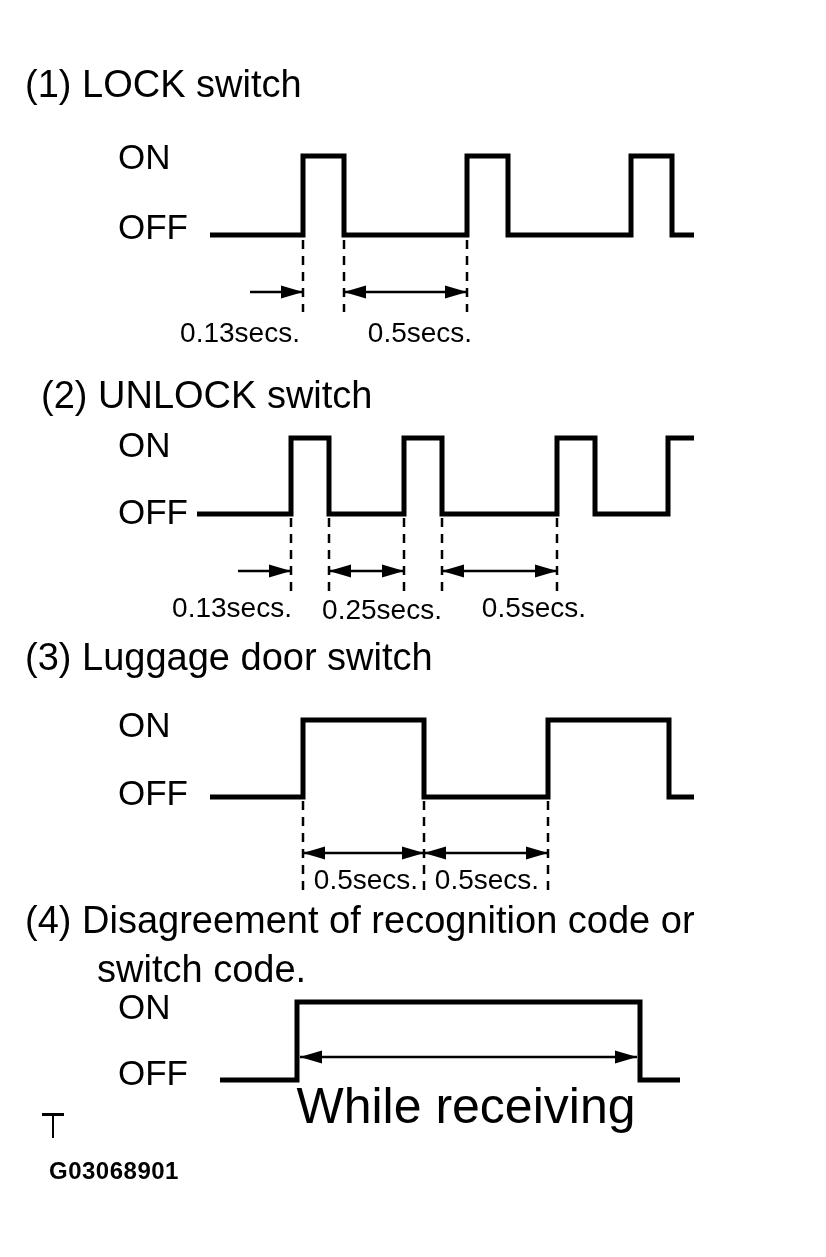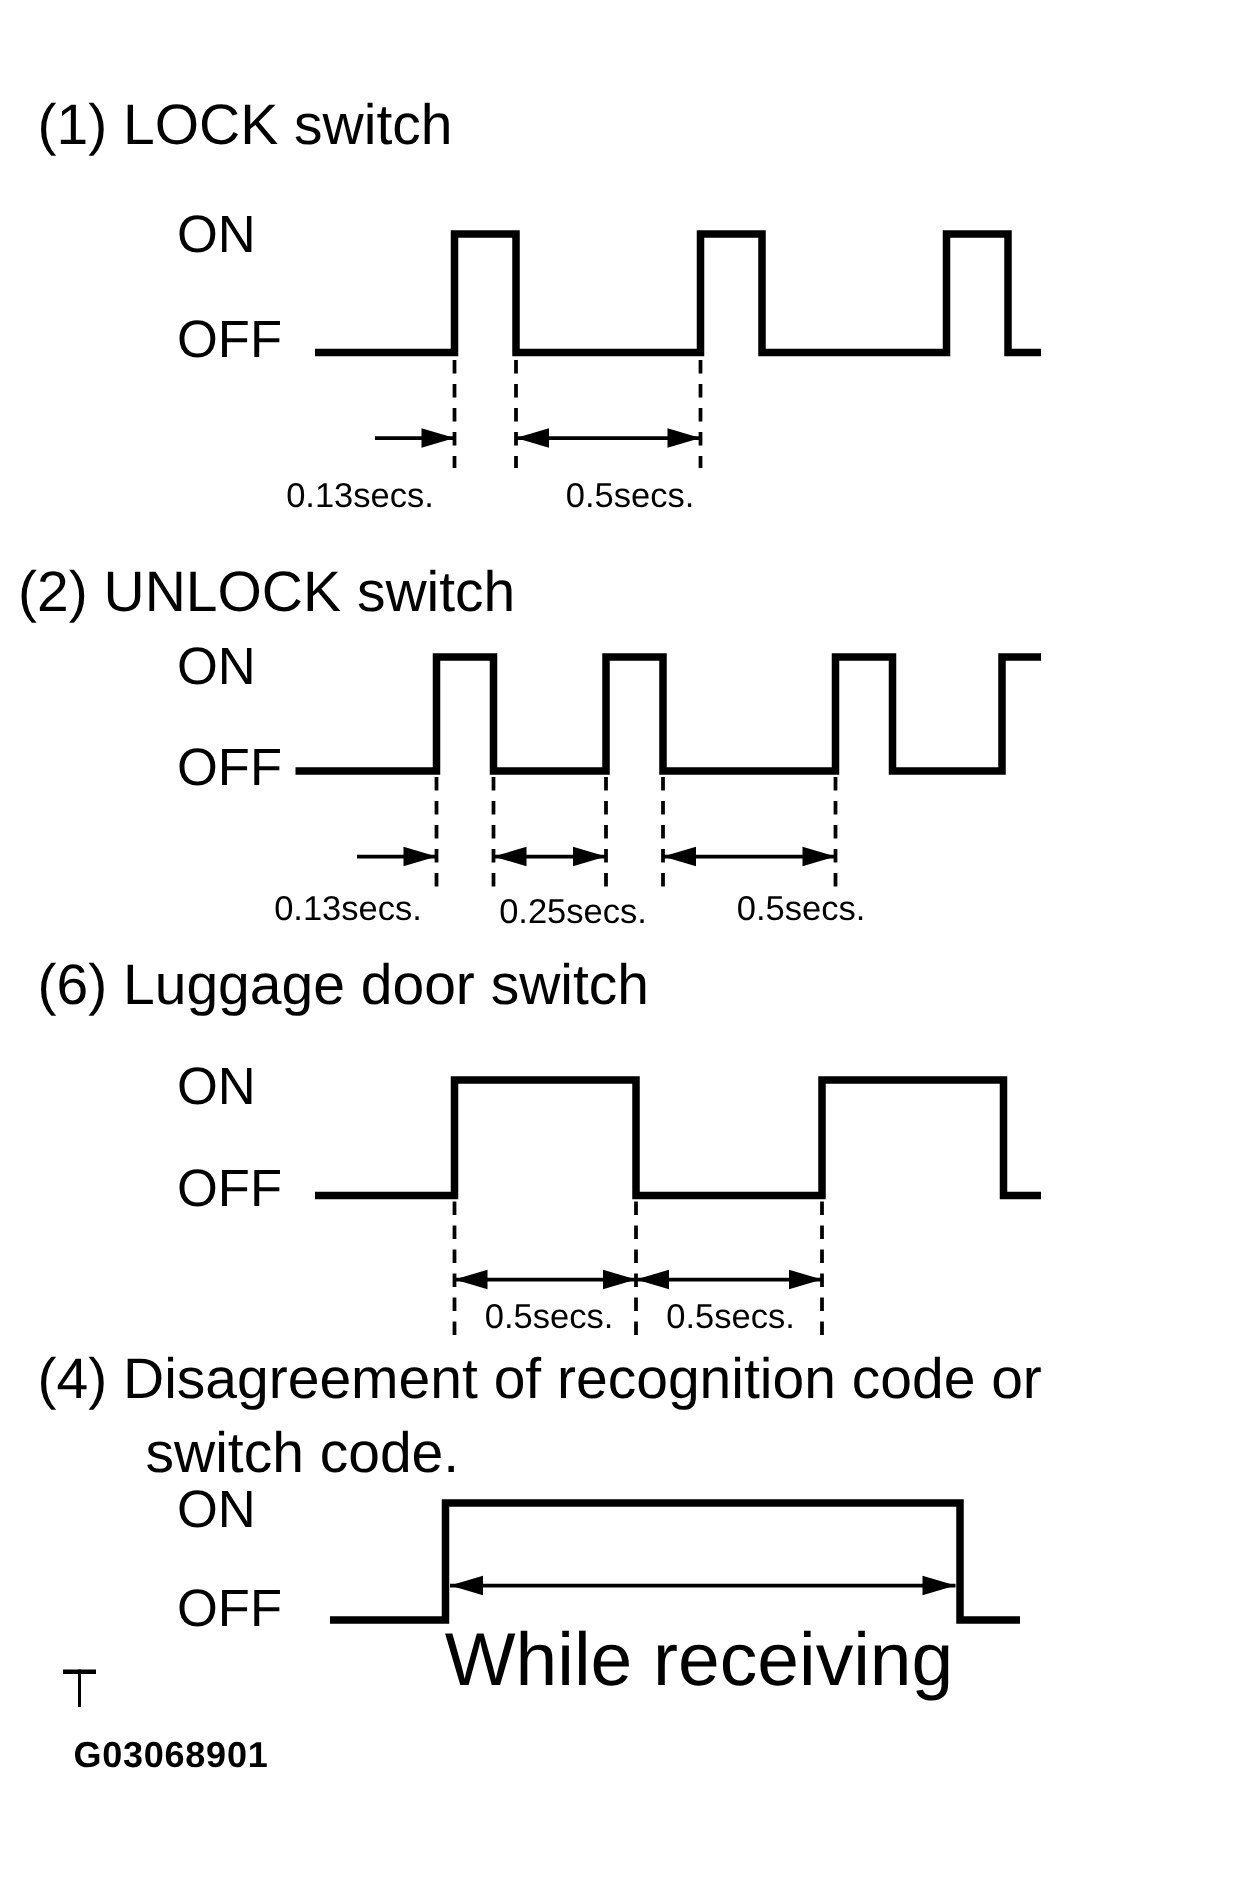--- a/index.html
+++ b/index.html
@@ -2,21 +2,21 @@
 <html><head>
 <meta charset="utf-8">
 <style>
   html,body{margin:0;padding:0;background:#ffffff;}
   body{width:826px;height:1257px;font-family:"Liberation Sans",sans-serif;color:#000;}
   #canvas{position:relative;width:694px;height:1257px;background:#fff;overflow:hidden;}
   #geometry{position:absolute;left:0;top:0;}
   .abs{position:absolute;line-height:1;white-space:nowrap;}
   .title{font-size:38px;}
   .onoff{font-size:35px;}
-  .dim{font-size:23px;transform:translateX(-50%);}
+  .dim{font-size:28px;transform:translateX(-50%);}
   .dim.large{font-size:50px;}
   #figure-id{position:absolute;left:49px;top:1157px;font-size:24px;font-weight:bold;letter-spacing:0.5px;}
   #t-mark{position:absolute;left:42px;top:1113px;width:22px;height:25px;}
   .t-h{position:absolute;top:0;left:0;width:22px;height:2.5px;background:#000;}
   .t-v{position:absolute;top:0;left:9.75px;width:2.5px;height:25px;background:#000;}
 </style>
 </head>
 <body>
 
 <div id="canvas">
@@ -58,27 +58,27 @@
       <line x1="300" y1="1057" x2="637" y2="1057" stroke="#000000" stroke-width="2.5"></line>
       <polygon points="637,1057 615,1050.5 615,1063.5" fill="#000000"></polygon>
       <polygon points="300,1057 322,1050.5 322,1063.5" fill="#000000"></polygon>
     </svg>
   <div id="text-layer">
       <div class="abs title" style="left: 25px; top: 65px;">(1) LOCK switch</div>
       <div class="abs onoff" style="left: 118px; top: 139px;">ON</div>
       <div class="abs onoff" style="left: 118px; top: 209px;">OFF</div>
       <div class="abs dim" style="left: 240px; top: 319px;">0.13secs.</div>
       <div class="abs dim" style="left: 420px; top: 319px;">0.5secs.</div>
-      <div class="abs title" style="left: 12px; top: 376px;">(2) UNLOCK switch</div>
+      <div class="abs title" style="left: 41px; top: 376px;">(2) UNLOCK switch</div>
       <div class="abs onoff" style="left: 118px; top: 427px;">ON</div>
       <div class="abs onoff" style="left: 118px; top: 494px;">OFF</div>
       <div class="abs dim" style="left: 232px; top: 594px;">0.13secs.</div>
       <div class="abs dim" style="left: 382px; top: 596px;">0.25secs.</div>
       <div class="abs dim" style="left: 534px; top: 594px;">0.5secs.</div>
-      <div class="abs title" style="left: 25px; top: 638px;">(6) Luggage door switch</div>
+      <div class="abs title" style="left: 25px; top: 638px;">(3) Luggage door switch</div>
       <div class="abs onoff" style="left: 118px; top: 707px;">ON</div>
       <div class="abs onoff" style="left: 118px; top: 775px;">OFF</div>
       <div class="abs dim" style="left: 366px; top: 866px;">0.5secs.</div>
       <div class="abs dim" style="left: 487px; top: 866px;">0.5secs.</div>
       <div class="abs title" style="left: 25px; top: 901px;">(4) Disagreement of recognition code or</div>
       <div class="abs title" style="left: 97px; top: 950px;">switch code.</div>
       <div class="abs onoff" style="left: 118px; top: 989px;">ON</div>
       <div class="abs onoff" style="left: 118px; top: 1055px;">OFF</div>
       <div class="abs dim large" style="left: 466px; top: 1081px;">While receiving</div>
     </div>

